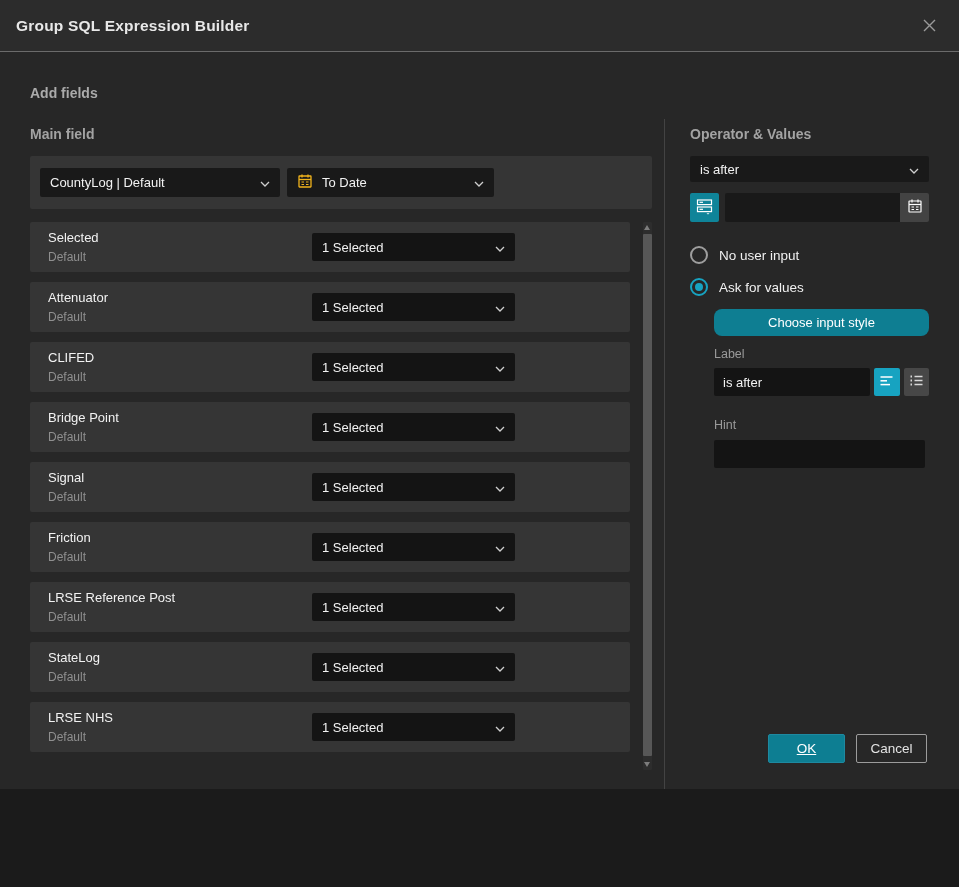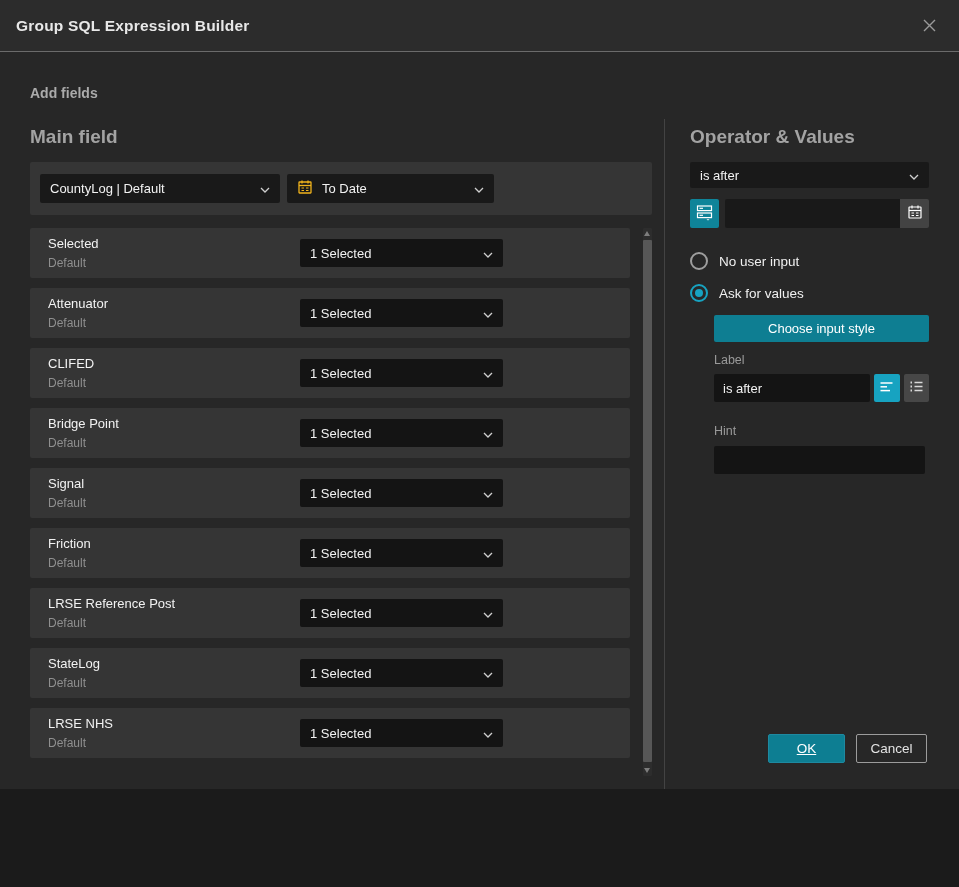--- a/index.html
+++ b/index.html
@@ -15,21 +15,21 @@
   .title{font-size:15.5px;font-weight:bold;color:#e8e8e8;letter-spacing:.2px;}
   .close-btn{background:none;border:none;cursor:pointer;padding:4px;line-height:0;}
   
   .content{padding:0 30px;box-sizing:border-box;}
   .section-h{font-size:14px;font-weight:bold;color:#ababab;}
   .add-fields{margin-top:33px;}
   .columns{display:flex;margin-top:18px;}
   .left-col{width:622px;flex:none;}
   .v-divider{width:1px;height:680px;background:#434343;margin-left:12px;flex:none;}
   .right-col{flex:1;margin-left:25px;min-width:0;}
-  .sub-h{font-size:19px;font-weight:bold;color:#a3a3a3;}
+  .sub-h{font-size:14px;font-weight:bold;color:#a3a3a3;}
   
   .select{
     height:29px;background:#191919;border-radius:2px;display:flex;align-items:center;
     justify-content:space-between;padding:0 10px;box-sizing:border-box;cursor:pointer;
     font-size:13px;color:#f2f2f2;
   }
   .sel-left{display:flex;align-items:center;gap:9px;}
   .chev{flex:none;}
   .text-input{
     background:#191919;border:none;outline:none;border-radius:2px;height:29px;
@@ -45,21 +45,21 @@
   .list-area{display:flex;margin-top:13px;}
   .list{width:600px;flex:none;}
   .row{
     height:50px;background:#353535;border-radius:2px;margin-bottom:10px;
     position:relative;display:flex;align-items:center;
   }
   .row:last-child{margin-bottom:0;}
   .row-text{margin-left:18px;}
   .row-name{font-size:13px;color:#f2f2f2;}
   .row-sub{font-size:12px;color:#8f8f8f;margin-top:5px;}
-  .row-select{position:absolute;left:270px;width:203px;height:28px;background:#141414;}
+  .row-select{position:absolute;left:282px;width:203px;height:28px;background:#141414;}
   
   .sbar{width:9px;height:548px;margin-left:13px;flex:none;position:relative;background:#2d2d2d;border-radius:1px;}
   .sb-arrow{position:absolute;left:1px;width:0;height:0;border-left:3.5px solid transparent;border-right:3.5px solid transparent;}
   .sb-up{top:3px;border-bottom:5px solid #7d7d7d;}
   .sb-down{bottom:3px;border-top:5px solid #7d7d7d;}
   .sb-thumb{position:absolute;left:0;top:12px;width:9px;height:522px;background:#575757;border-radius:1px;}
   
   .op-select{margin-top:14px;height:26px;}
   .value-row{margin-top:11px;display:flex;align-items:stretch;}
   .icon-btn{border:none;border-radius:2px;cursor:pointer;display:flex;align-items:center;justify-content:center;padding:0;}
@@ -68,21 +68,21 @@
   .value-input{flex:1;min-width:0;border-radius:2px 0 0 2px;}
   .cal-btn{width:29px;height:29px;background:#434343;flex:none;border-radius:0 2px 2px 0;}
   .radio-row{display:flex;align-items:center;margin-top:14px;cursor:pointer;}
   .radio-row.first{margin-top:24px;}
   .radio{width:14px;height:14px;border-radius:50%;border:2px solid #9e9e9e;flex:none;position:relative;background:transparent;}
   .radio.sel{border-color:#17a3c1;}
   .radio.sel::after{content:"";position:absolute;left:3px;top:3px;width:8px;height:8px;border-radius:50%;background:#17a3c1;}
   .radio-label{margin-left:11px;font-size:13.5px;color:#f0f0f0;}
   .ask-block{margin-left:24px;}
   .choose-btn{
-    margin-top:13px;width:215px;height:27px;background:#0e7e92;border:none;border-radius:2px;
+    margin-top:13px;width:215px;height:27px;background:#0e7e92;border:none;border-radius:8px;
     color:#fff;font-size:13px;cursor:pointer;font-family:"Liberation Sans",sans-serif;
   }
   .field-label{margin-top:11px;font-size:12.5px;color:#9a9a9a;}
   .label-row{margin-top:7px;display:flex;align-items:center;}
   .label-input{width:156px;height:28px;background:#141414;}
   .style-btn{width:27px;height:28px;margin-left:4px;background:#474747;}
   .style-btn.sel{background:#17a3c1;}
   .hint-label{margin-top:22px;}
   .hint-input{margin-top:8px;width:211px;height:28px;background:#141414;display:block;}
   

